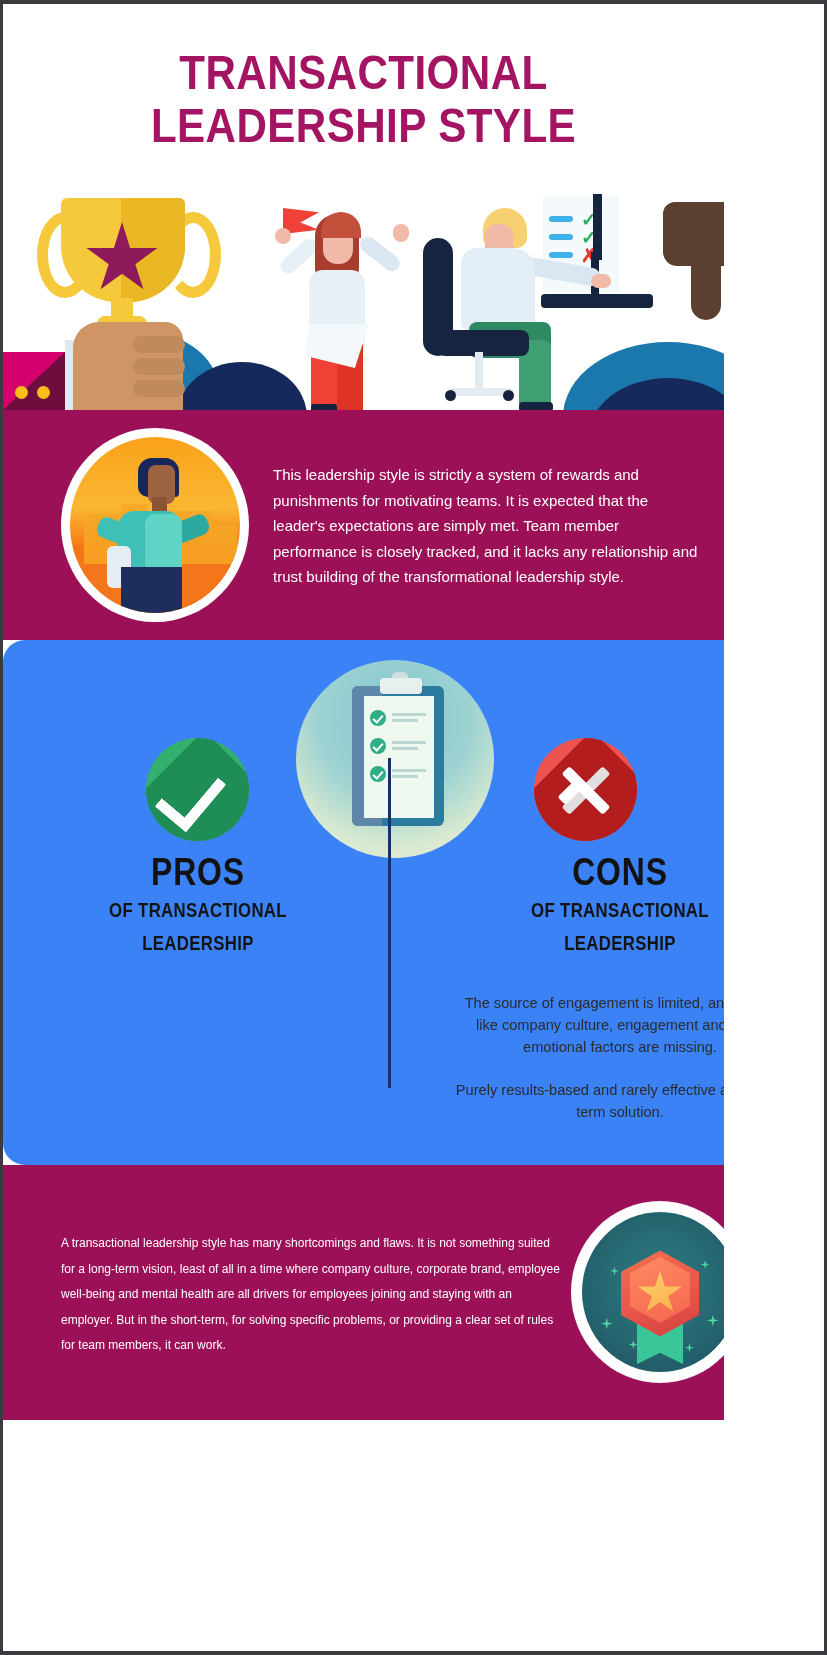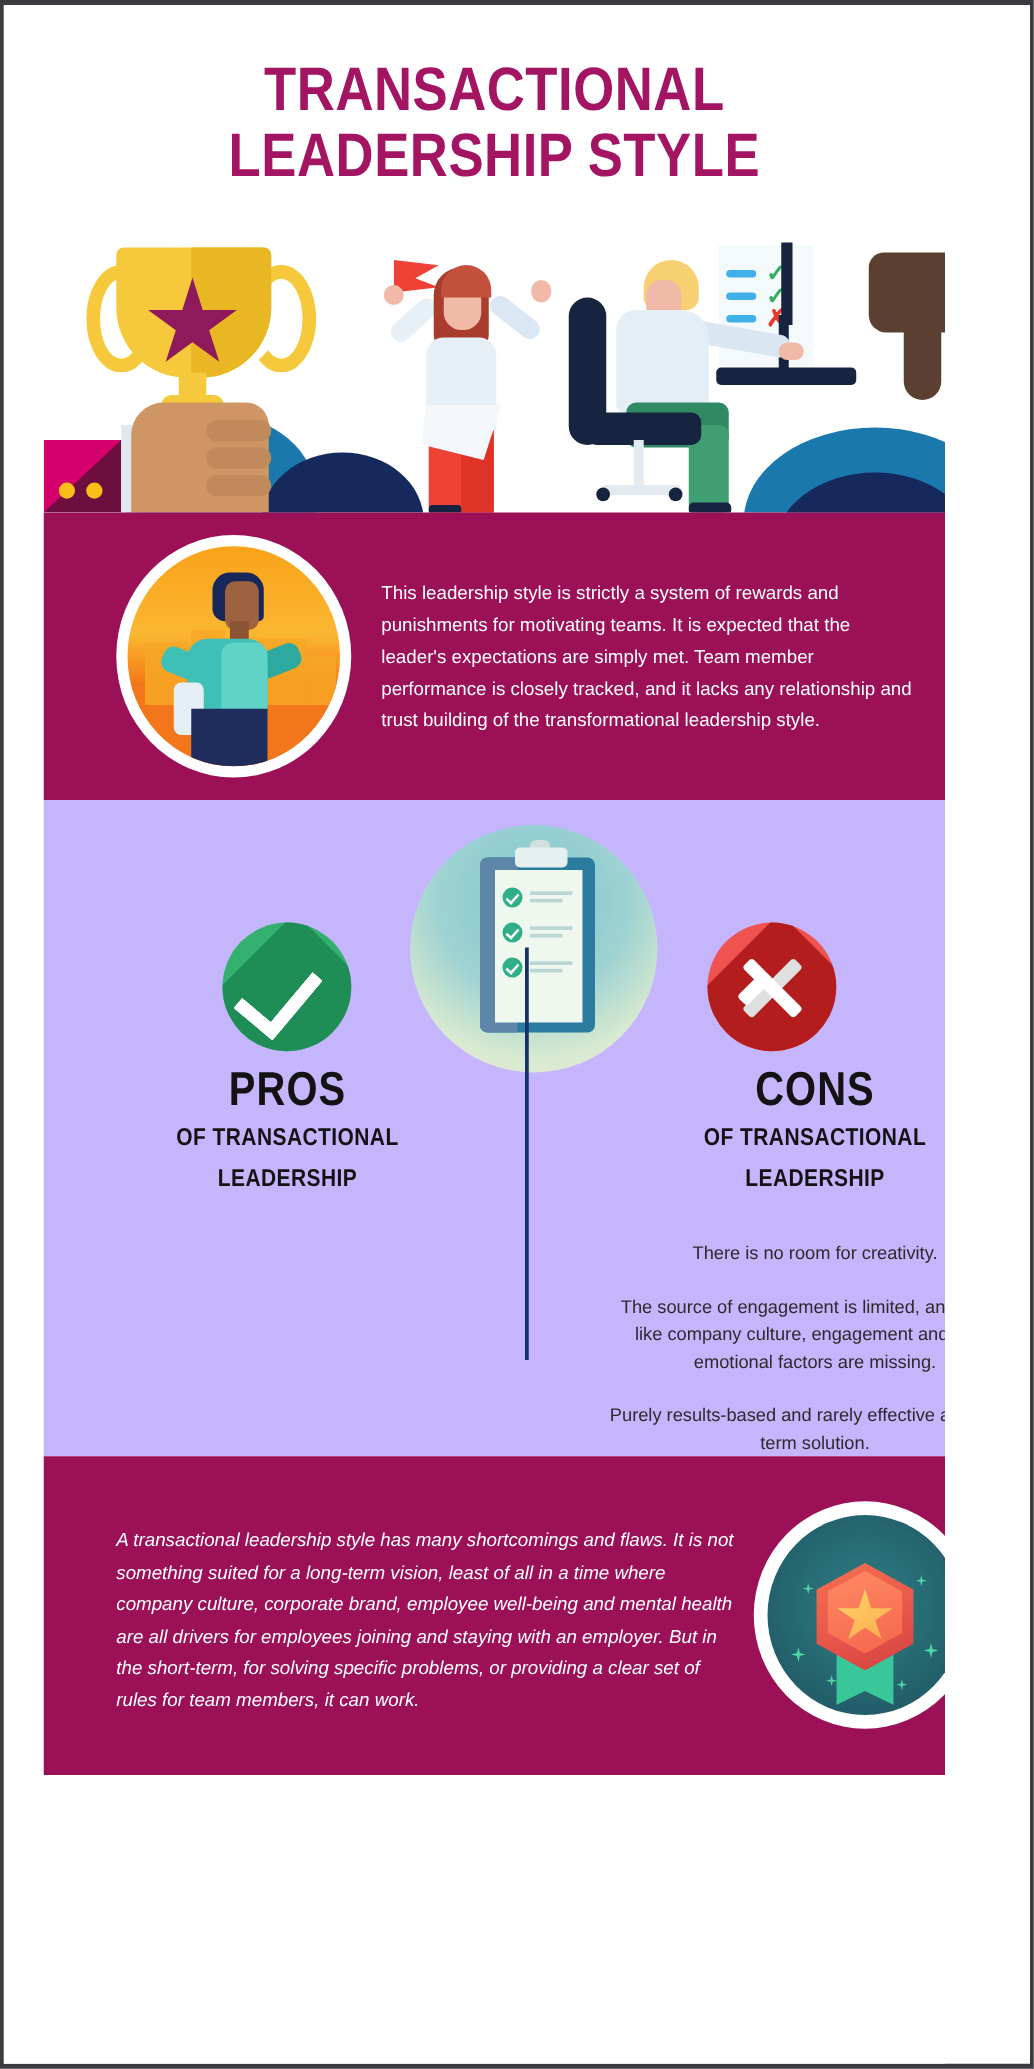--- a/index.html
+++ b/index.html
@@ -6,21 +6,21 @@
   body{font-family:"Liberation Sans", sans-serif;}
   .page{
     position:relative;width:827px;height:1655px;margin:0 auto;
     background:#ffffff;overflow:hidden;
     box-sizing:border-box;
     border-top:4px solid #3a3a3f;
     border-left:3px solid #3a3a3f;
     border-right:3px solid #3a3a3f;
     border-bottom:4px solid #3a3a3f;
   }
-  .inner{position:relative;width:721px;height:1647px;background:#fff;overflow:hidden;padding-left:32px;}
+  .inner{position:relative;width:721px;height:1647px;background:#fff;overflow:hidden;}
 
   
   .header{padding-top:42px;text-align:center;}
   .title{
     color:#a31463;font-weight:bold;letter-spacing:0.5px;
     font-size:49px;line-height:53px;
     font-family:"Liberation Sans Narrow","Liberation Sans",sans-serif;
     transform:scaleX(0.86);transform-origin:center center;
     text-transform:uppercase;
   }
@@ -142,21 +142,21 @@
   .pin .neck{position:absolute;left:48%;top:34%;width:9%;height:12%;background:#8a5434;}
   .pin .top{position:absolute;left:28%;top:42%;width:38%;height:38%;background:#3fc0b6;border-radius:16px 16px 4px 4px;}
   .pin .top2{position:absolute;left:44%;top:44%;width:22%;height:34%;background:#5fd3c6;border-radius:10px;}
   .pin .armf{position:absolute;left:16%;top:48%;width:22%;height:12%;background:#3fc0b6;border-radius:8px;transform:rotate(22deg);}
   .pin .armb{position:absolute;left:60%;top:46%;width:22%;height:12%;background:#2ea99f;border-radius:8px;transform:rotate(-22deg);}
   .pin .skirt{position:absolute;left:30%;bottom:0;width:36%;height:26%;background:#1f2d5c;}
   .pin .sleeveW{position:absolute;left:22%;top:62%;width:14%;height:24%;background:#e6eef5;border-radius:6px;}
   .band1 .btext{position:absolute;left:270px;top:52px;width:430px;color:#fff;font-size:15px;line-height:25.5px;}
 
   
-  .pc{position:relative;width:821px;height:525px;background:#c4b5fd;}
+  .pc{position:relative;width:821px;height:525px;background:#3b82f6;border-radius:22px;}
   .clipboard{position:absolute;left:293px;top:20px;width:198px;height:198px;border-radius:50%;
     background:radial-gradient(circle at 50% 30%,#7fc6cf 0%,#9ed2d2 45%,#d8ead0 75%,#efe9d4 100%);overflow:hidden;}
   .clipboard .board{position:absolute;left:56px;top:26px;width:92px;height:140px;background:#2b7b9e;border-radius:6px;}
   .clipboard .board-sh{position:absolute;left:56px;top:26px;width:30px;height:140px;background:#5d86a8;border-radius:6px 0 0 6px;}
   .clipboard .sheet{position:absolute;left:68px;top:36px;width:70px;height:122px;background:#eef8ef;}
   .clipboard .clip{position:absolute;left:84px;top:18px;width:42px;height:16px;background:#e6f0ef;border-radius:4px;}
   .clipboard .clip-top{position:absolute;left:96px;top:12px;width:16px;height:10px;background:#cfe0de;border-radius:5px 5px 0 0;}
   .cb-row{position:absolute;left:74px;width:58px;height:18px;}
   .cb-row.r1{top:50px;} .cb-row.r2{top:78px;} .cb-row.r3{top:106px;}
   .cb-row .ok{position:absolute;left:0;top:0;width:16px;height:16px;border-radius:50%;background:#2fae87;}
@@ -181,21 +181,21 @@
   .col h2{margin:0;color:#131313;font-size:38px;line-height:40px;letter-spacing:1px;
     font-family:"Liberation Sans Narrow","Liberation Sans",sans-serif;font-weight:bold;transform:scaleX(0.84);}
   .col h3{margin:4px 0 0;color:#131313;font-size:19.5px;line-height:29px;letter-spacing:0.4px;
     font-family:"Liberation Sans Narrow","Liberation Sans",sans-serif;font-weight:bold;transform:scaleX(0.86);}
   .col ul{list-style:none;margin:34px 0 0;padding:0;}
   .col li{color:#2b2b2b;font-size:14.6px;line-height:22px;margin-bottom:21px;}
   .divider{position:absolute;left:385px;top:118px;width:3px;height:330px;background:#15306b;}
 
   
   .band2{height:255px;}
-  .band2 .btext2{position:absolute;left:58px;top:55px;width:500px;color:#fff;font-size:15px;line-height:25.5px;font-style:italic;}
+  .band2 .btext2{position:absolute;left:58px;top:66px;width:500px;color:#fff;font-size:12px;line-height:25.5px;}
   .badge{position:absolute;left:568px;top:36px;width:178px;height:182px;border-radius:50%;background:#fff;box-sizing:border-box;padding:11px;}
   .badge .bin{position:relative;width:100%;height:100%;border-radius:50%;overflow:hidden;
     background:radial-gradient(circle at 50% 45%,#2f7d84 0%,#25666f 55%,#1e4f60 100%);}
   .badge .hex{position:absolute;left:50%;top:24%;width:78px;height:86px;margin-left:-39px;
     background:linear-gradient(160deg,#f4714f 0%,#e8544a 60%,#d1413f 100%);
     clip-path:polygon(50% 0,100% 25%,100% 75%,50% 100%,0 75%,0 25%);}
   .badge .hex2{position:absolute;left:50%;top:28%;width:60px;height:66px;margin-left:-30px;
     background:linear-gradient(160deg,#ff8a63 0%,#f4664d 100%);
     clip-path:polygon(50% 0,100% 25%,100% 75%,50% 100%,0 75%,0 25%);}
   .badge .star2{position:absolute;left:50%;top:37%;width:46px;height:44px;margin-left:-23px;
@@ -371,21 +371,20 @@
       <h2>PROS</h2>
       <h3>OF TRANSACTIONAL</h3>
       <h3>LEADERSHIP</h3>
     </div>
 
     <div class="col right">
       <h2>CONS</h2>
       <h3>OF TRANSACTIONAL</h3>
       <h3>LEADERSHIP</h3>
       <ul>
-        <li>There is no room for creativity.</li>
         <li>The source of engagement is limited, and things like company culture, engagement and other emotional factors are missing.</li>
         <li>Purely results-based and rarely effective as a long-term solution.</li>
       </ul>
     </div>
   </div>
 
   <div class="band band2">
     <div class="btext2">A transactional leadership style has many shortcomings and flaws. It is not something suited for a long-term vision, least of all in a time where company culture, corporate brand, employee well-being and mental health are all drivers for employees joining and staying with an employer. But in the short-term, for solving specific problems, or providing a clear set of rules for team members, it can work.</div>
     <div class="badge">
       <div class="bin">

